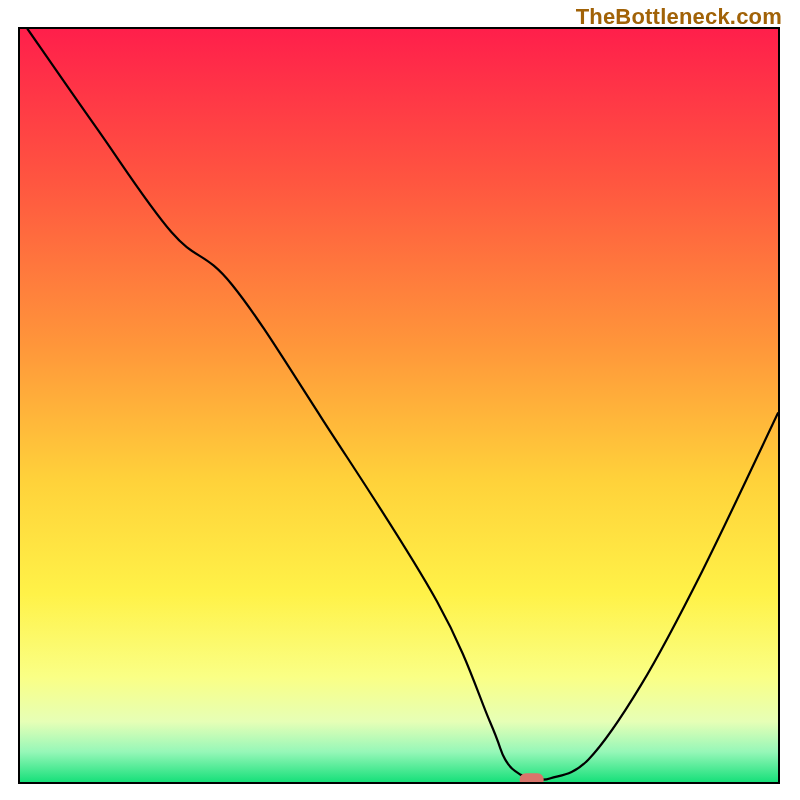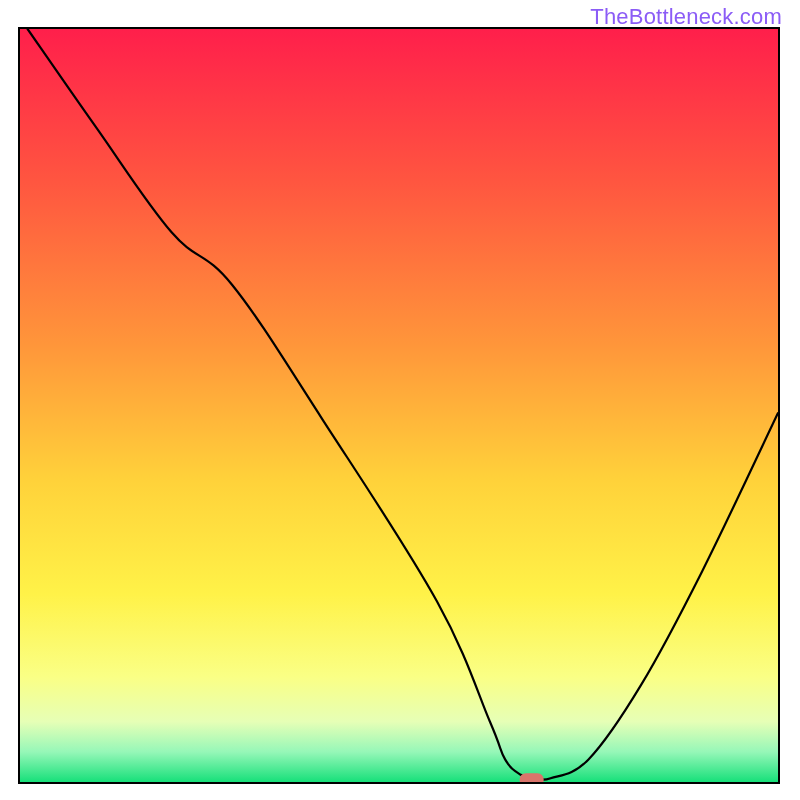--- a/index.html
+++ b/index.html
@@ -19,22 +19,22 @@
     height: 757px;
     border: 2px solid #000;
     box-sizing: border-box;
     overflow: hidden;
   }
   .watermark {
     position: absolute;
     top: 4px;
     right: 18px;
     font-size: 22px;
-    font-weight: 400;
-    color: #8b5cf6;
+    font-weight: 700;
+    color: #a16207;
     letter-spacing: 0.2px;
   }
   svg.bg {
     position: absolute;
     left: 0;
     top: 0;
     width: 100%;
     height: 100%;
     display: block;
   }

